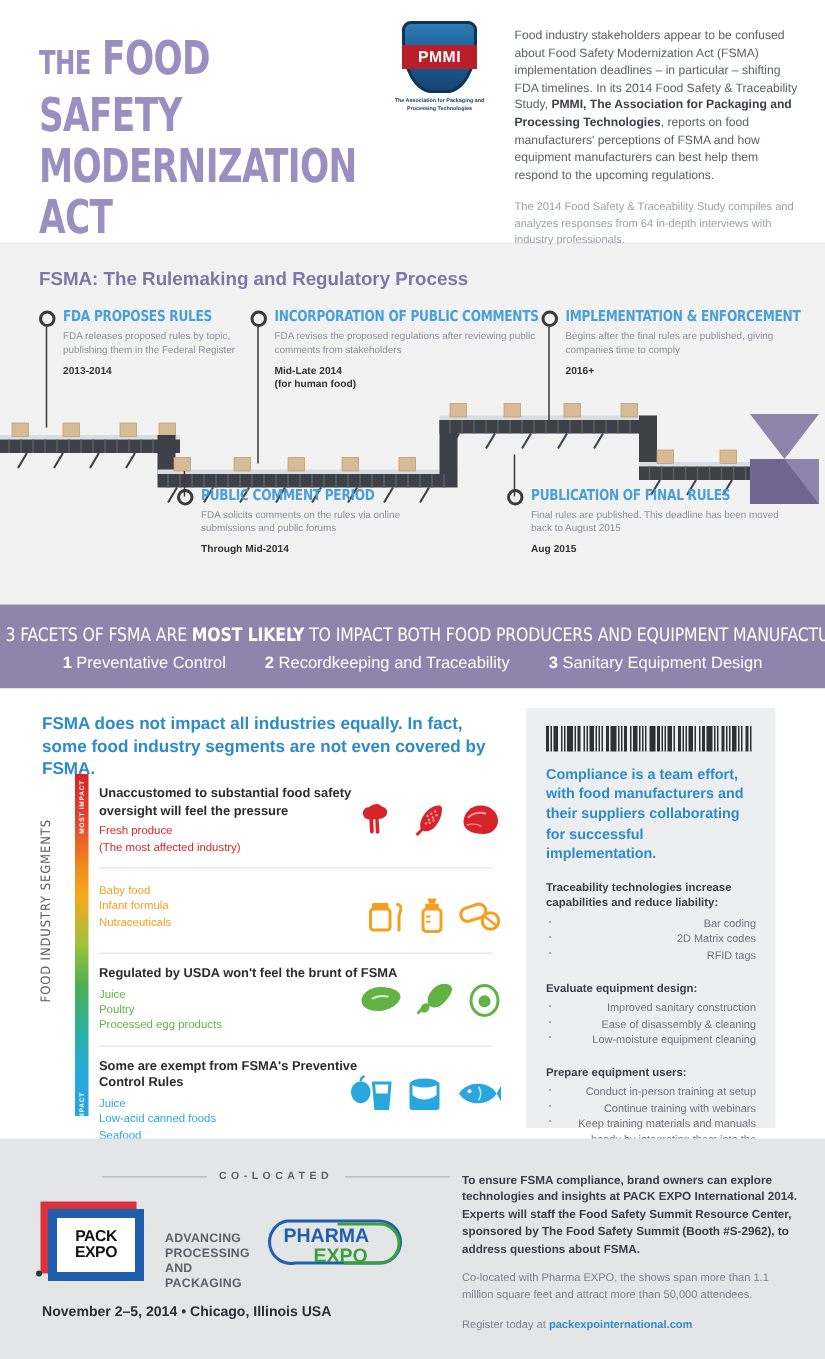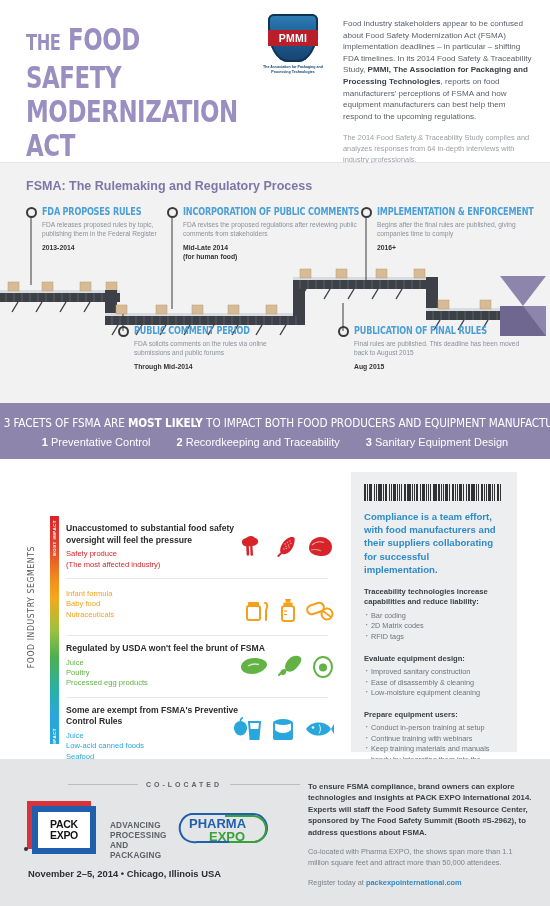--- a/index.html
+++ b/index.html
@@ -142,21 +142,21 @@
     position: absolute; left: 351px; top: 472px; width: 166px; height: 280px;
     background: #eceef0; padding: 12px 13px;
   }
   .barcode { width: 158px; height: 17px; display: flex; gap: 1.2px; align-items: flex-start; }
   .barcode span { display: block; height: 17px; background: #2f3135; }
   .panel-head {
     margin-top: 9px; color: #2e8bc9; font-size: 9.6px; line-height: 13.2px; font-weight: bold;
   }
   .panel-sec { margin-top: 11px; }
   .panel-sec h4 { font-size: 7.6px; line-height: 10.4px; color: #3b3f45; font-weight: bold; }
-  .panel-sec ul { list-style: none; margin-top: 3px; }
+  .panel-sec ul { list-style: none; margin-top: 3px; text-align: right; }
   .panel-sec li {
     font-size: 7.3px; line-height: 10.6px; color: #6f757c;
     padding-left: 7px; position: relative;
   }
   .panel-sec li::before {
     content: "\00B7"; position: absolute; left: 1px; top: -1px;
     font-size: 10px; color: #6f757c;
   }
 
   
@@ -428,31 +428,32 @@
   <div class="banner">
     <div class="banner-line1"><span>THESE 3 FACETS OF FSMA ARE </span><b>MOST LIKELY</b><span> TO IMPACT BOTH FOOD PRODUCERS AND EQUIPMENT MANUFACTURERS:</span></div>
     <div class="banner-facets">
       <div><span class="num">1</span><span>Preventative Control</span></div>
       <div><span class="num">2</span><span>Recordkeeping and Traceability</span></div>
       <div><span class="num">3</span><span>Sanitary Equipment Design</span></div>
     </div>
   </div>
 
   <div class="main">
+    <div class="main-head">FSMA does not impact all industries equally. In fact, some food industry segments are not even covered by FSMA.</div>
 
     <div class="segwrap">
       <div class="seg-axis-label">FOOD INDUSTRY SEGMENTS</div>
       <div class="grad-bar"></div>
       <div class="grad-tag most">MOST IMPACT</div>
       <div class="grad-tag least">LEAST IMPACT</div>
 
       <div class="seg">
         <div class="seg-title">Unaccustomed to substantial food safety oversight will feel the pressure</div>
         <div class="seg-items" style="color:#d8232a;">
-          <div>Safety produce</div>
+          <div>Fresh produce</div>
           <div>(The most affected industry)</div>
         </div>
         <div class="seg-icons">
           <svg width="26" height="24" viewBox="0 0 26 24">
             <path d="M13 2c-3 0-4 2-5.5 2.2C5 4.6 3.5 6.5 4 9c.4 2 2 3 3.5 3.2l.7 0 .4 8c0 1 .8 1.6 1.6 1.4.8-.2 1-.8 1-1.6l-.4-7.8 1.4 0 .3 8.2c0 1 .7 1.5 1.5 1.4.8-.1 1.1-.8 1-1.6L14.4 12l1.1-.2c2-.3 4-1.4 4.5-3.3.5-2-.6-4-2.6-4.5C15.9 3.6 15.4 2 13 2z" fill="#d8232a"></path>
           </svg>
           <svg width="24" height="24" viewBox="0 0 24 24">
             <path d="M19 3c-3 0-7 2.5-9.5 6.5C7.5 12.5 6.5 16 7.5 18.5L4 22l1.5 1.3 3.4-3.5c2.6 1 6-0.2 8.5-3C20.4 13.5 22 8 21.6 4.4 21.4 3.4 20.4 3 19 3z" fill="#d8232a"></path>
             <g fill="#fff" opacity="0.55">
               <circle cx="12" cy="10" r="0.8"></circle>
@@ -469,22 +470,22 @@
           <svg width="28" height="24" viewBox="0 0 28 24">
             <path d="M3 14c0-6 5-11 11.5-11C21 3 26 7.5 26 13c0 5-4 9-9.5 9C9 22 3 19.5 3 14z" fill="#d8232a"></path>
             <path d="M6 11c3-3 8-4 12-2.5" stroke="#fff" stroke-width="1.3" fill="none" opacity="0.6"></path>
             <path d="M5 16c3.5-1 7-1 10 1" stroke="#fff" stroke-width="1.1" fill="none" opacity="0.45"></path>
           </svg>
         </div>
       </div>
 
       <div class="seg">
         <div class="seg-items" style="color:#f5a01c;">
+          <div>Baby food</div>
           <div>Infant formula</div>
-          <div>Baby food</div>
           <div>Nutraceuticals</div>
         </div>
         <div class="seg-icons">
           <svg width="26" height="26" viewBox="0 0 26 26">
             <rect x="3" y="9" width="13" height="14" rx="2" fill="none" stroke="#f5a01c" stroke-width="2"></rect>
             <rect x="4" y="5" width="11" height="4" rx="1" fill="#f5a01c"></rect>
             <path d="M21 6c1.6 0 2.6 1.6 2.2 3.2L22 14v9" stroke="#f5a01c" stroke-width="2" fill="none" stroke-linecap="round"></path>
           </svg>
           <svg width="18" height="26" viewBox="0 0 18 26">
             <path d="M6 2h6l-1 3.5h-4z" fill="#f5a01c"></path>

